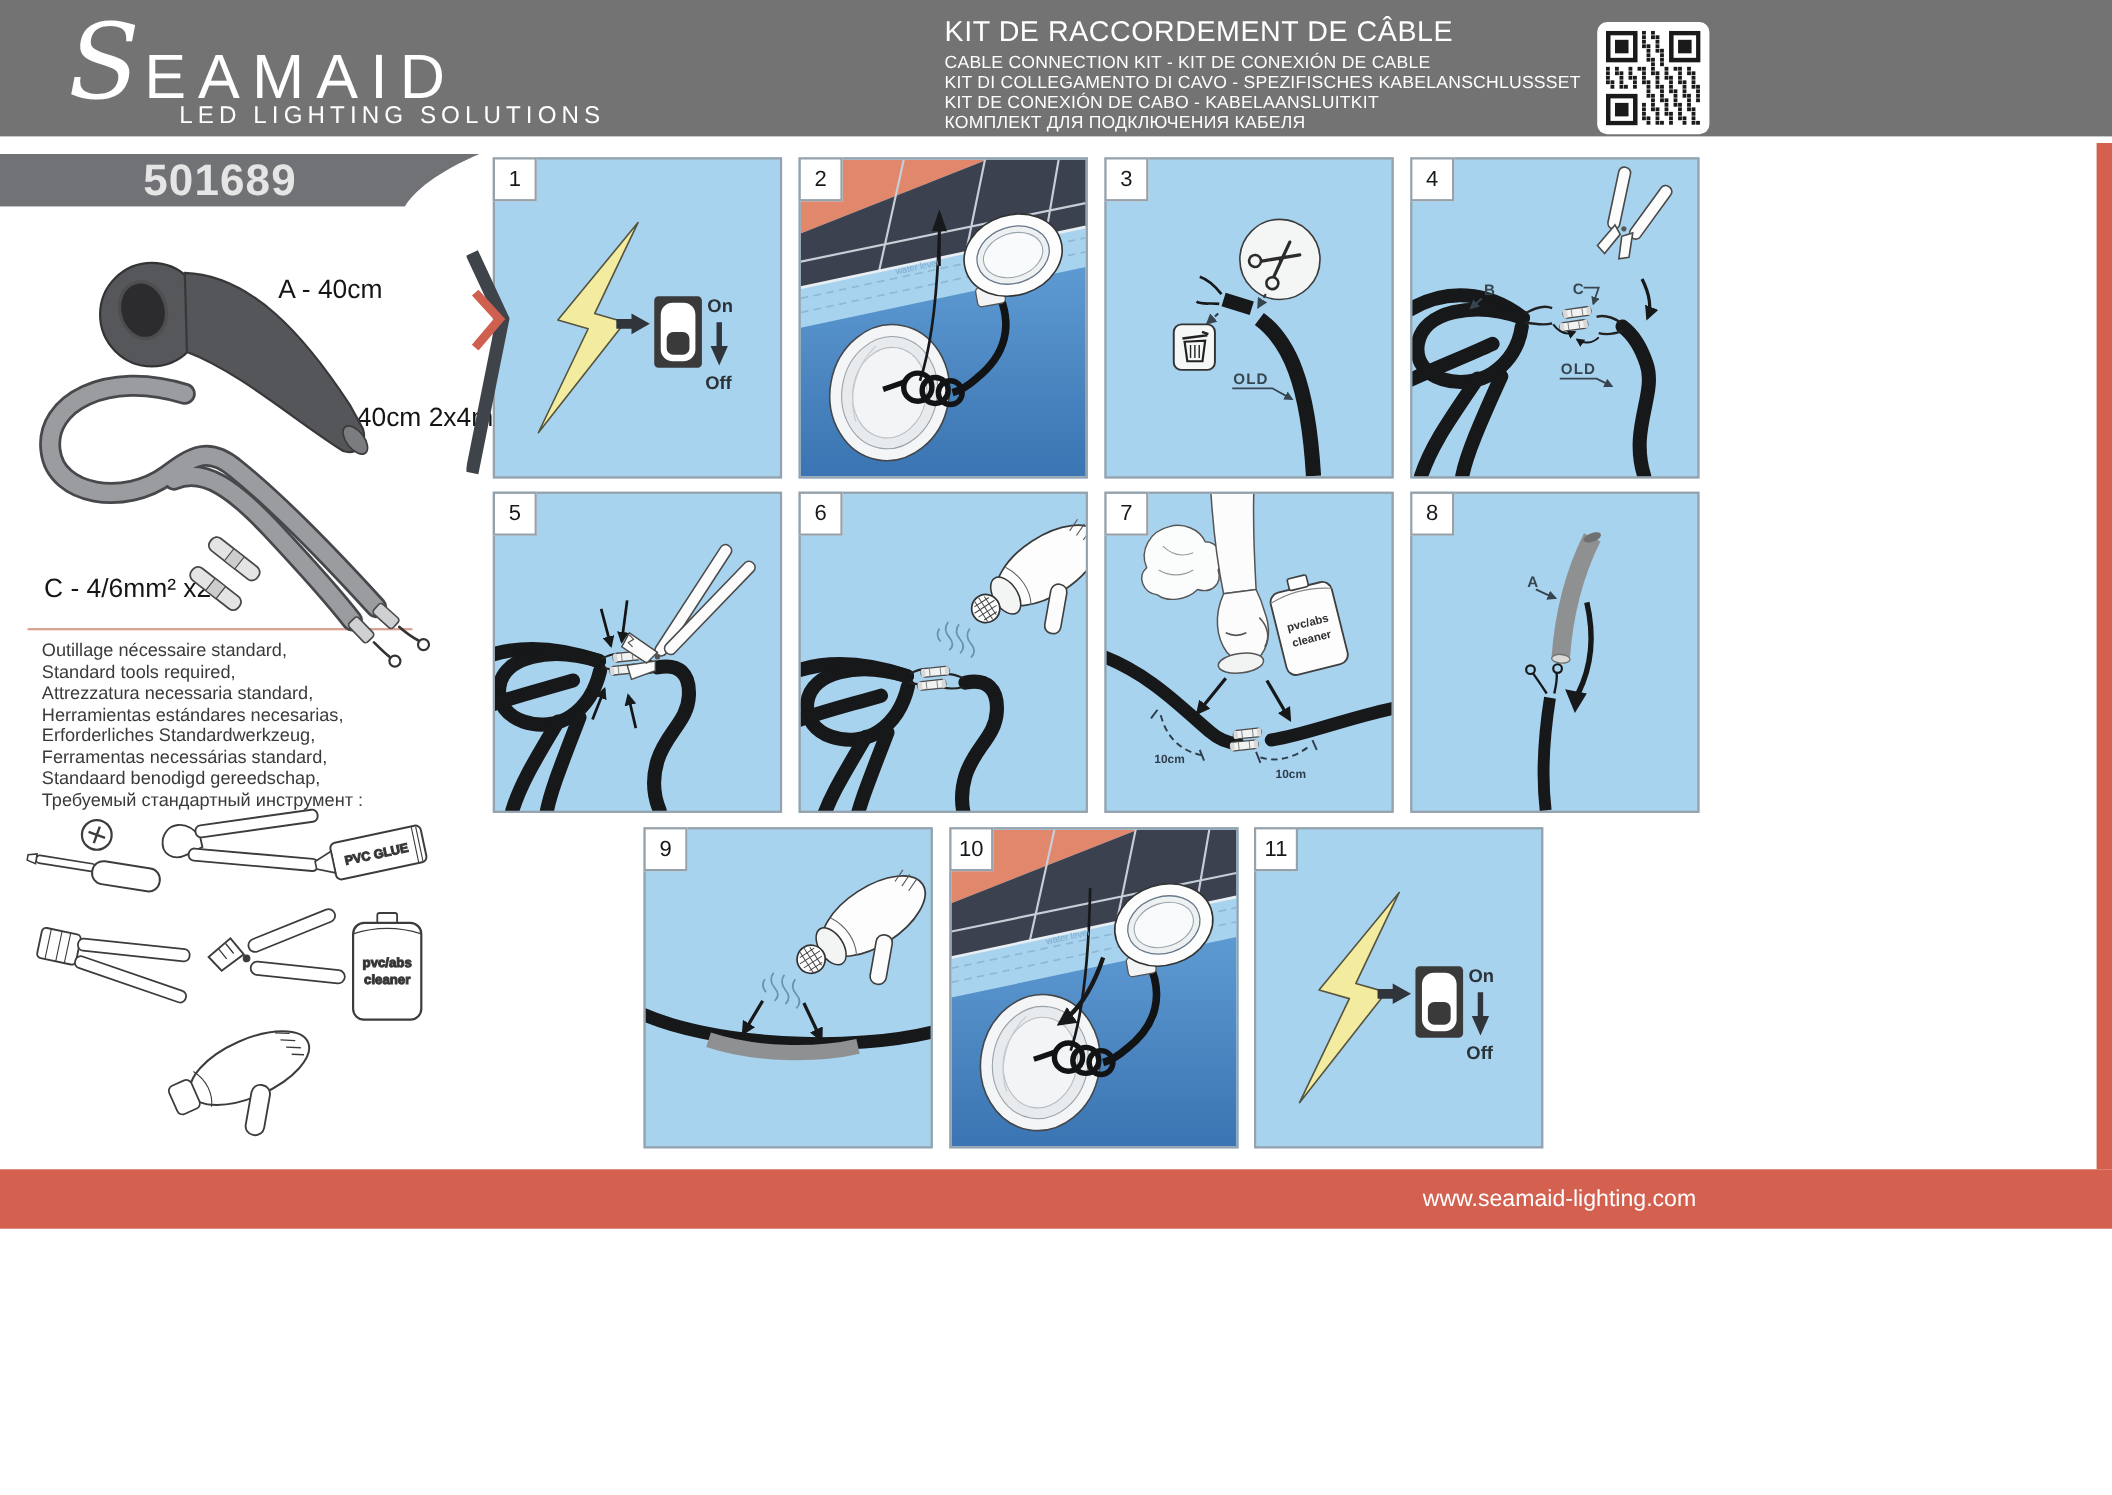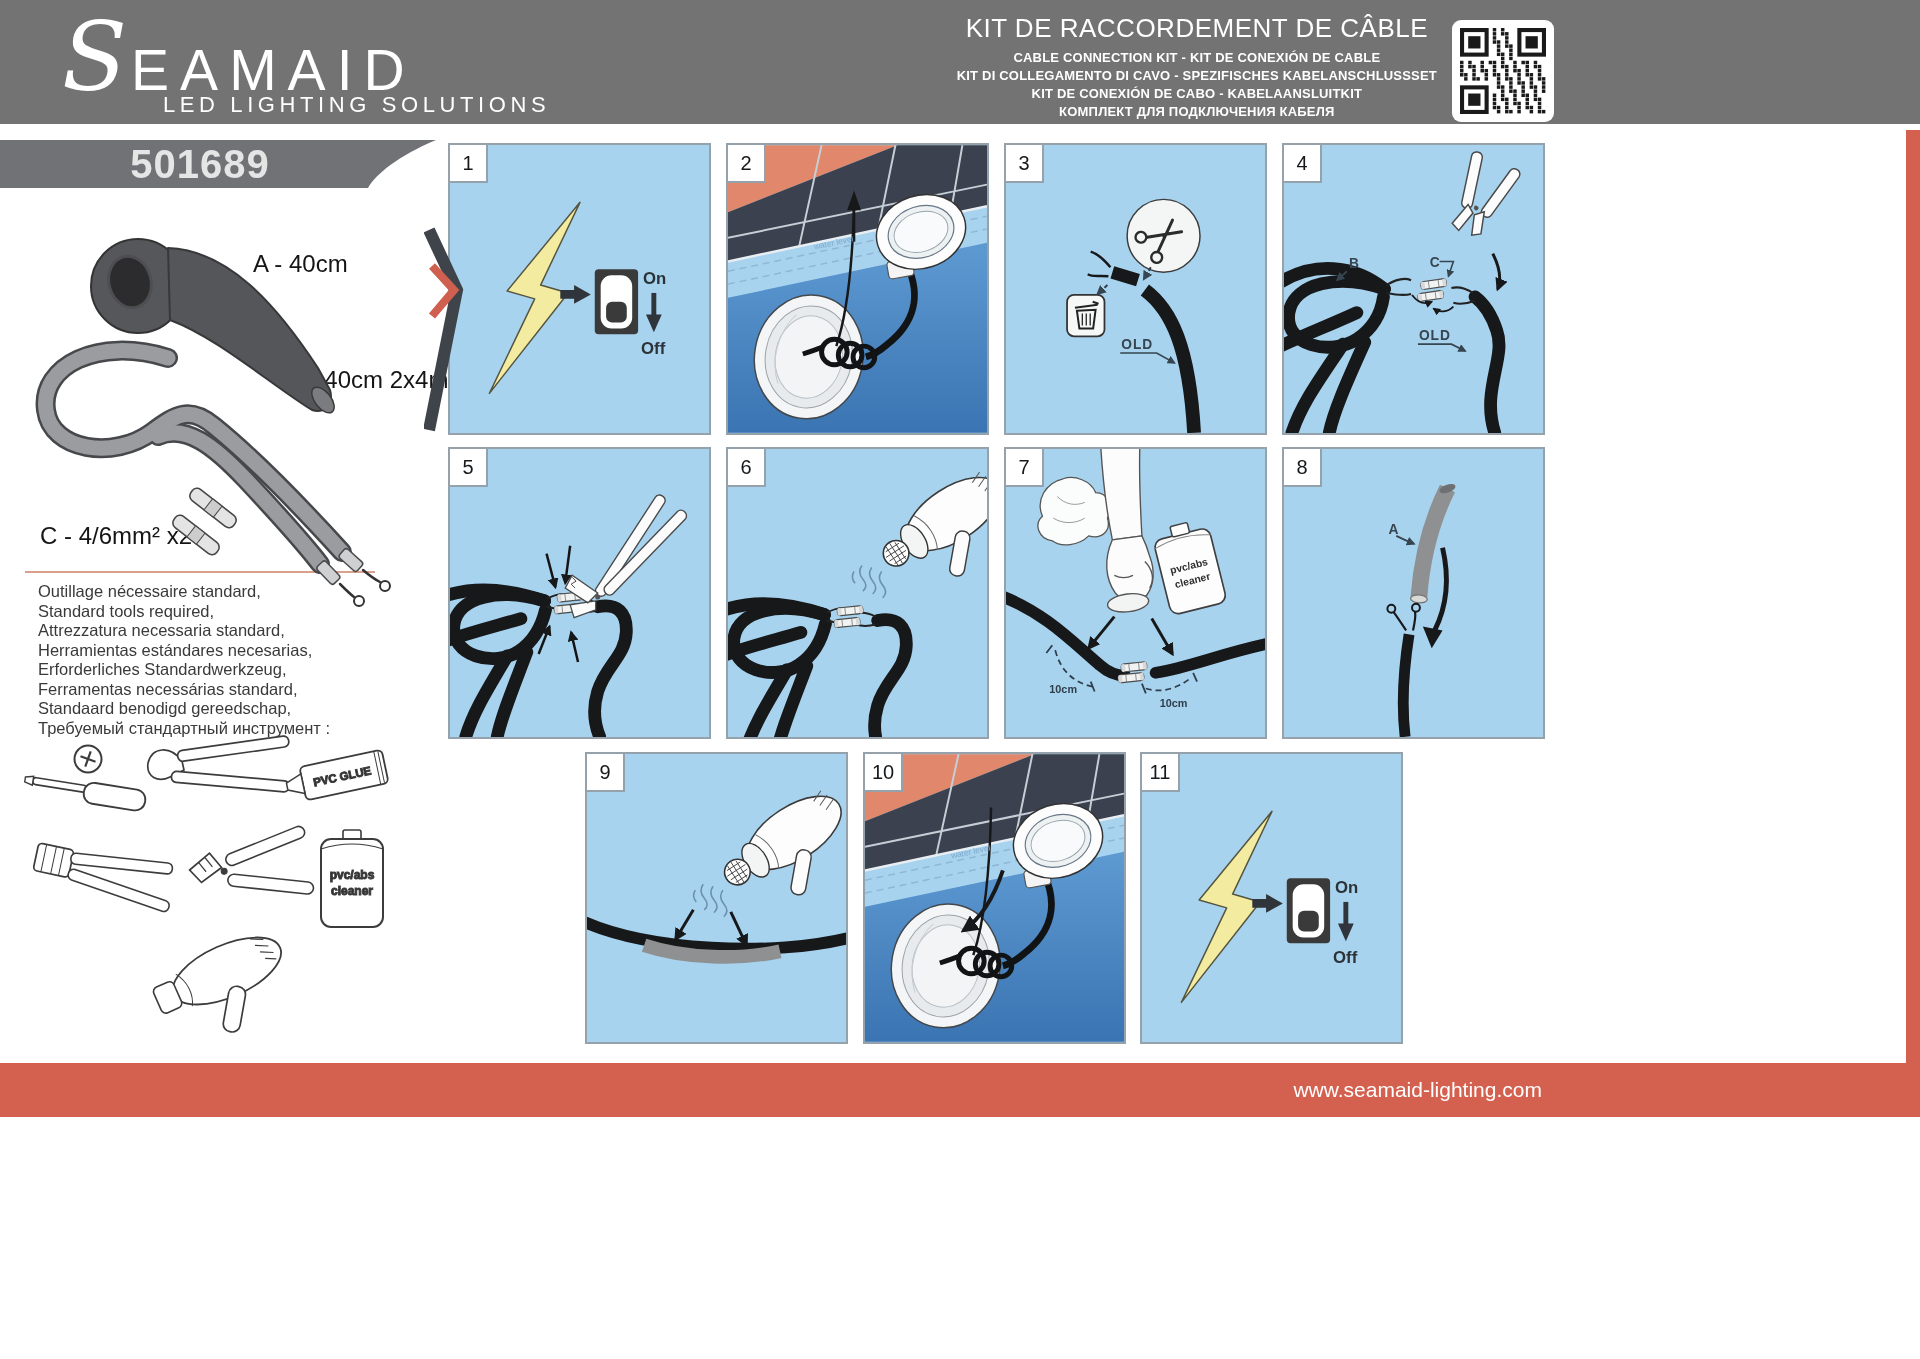--- a/index.html
+++ b/index.html
@@ -4,23 +4,23 @@
 <style>
   html,body{margin:0;padding:0;background:#fff}
   .page{position:relative;width:1920px;height:1359px;background:#fff;overflow:hidden;
         font-family:"Liberation Sans",sans-serif}
   
   .topbar{position:absolute;left:0;top:0;width:1920px;height:124px;background:#737373}
   .logo{position:absolute;left:62px;top:8px;color:#fff}
   .logo-name{font-size:57px;letter-spacing:11px;font-weight:400;line-height:1.05}
   .logo-name::first-letter{font-family:"DejaVu Serif",serif;font-style:italic;font-size:95px;letter-spacing:4px}
   .logo-tagline{display:block;margin:-16px 0 0 101px;font-size:22px;letter-spacing:4.6px;font-weight:400}
-  .titles{position:absolute;top:13px;right:483px;text-align:center;color:#fff}
+  .titles{position:absolute;top:13px;right:483px;text-align:left;color:#fff}
   .title-main{font-size:26px;letter-spacing:.5px;margin-bottom:5px;font-weight:400}
-  .title-sub{font-size:13px;font-weight:700;line-height:18px;letter-spacing:.2px}
+  .title-sub{font-size:16px;font-weight:400;line-height:18px;letter-spacing:.2px}
   .qr{position:absolute;left:1452px;top:20px;width:102px;height:102px;background:#fff;border-radius:9px}
   .qr svg{position:absolute;left:8px;top:8px}
   
   .badge{position:absolute;left:0;top:140px;width:436px;height:48px;background:#717275;
          clip-path:path("M0 0 H436 C398 16 376 34 368 48 H0 Z")}
   .badge span{display:block;width:400px;text-align:center;line-height:48px;font-size:40px;font-weight:700;color:#e5e5e5;letter-spacing:1px}
   .comp-label{position:absolute;font-size:24px;color:#151515;white-space:nowrap}
   .divider{position:absolute;left:25px;top:571px;width:350px;height:2px;background:#d8a08d}
   .tools-intro{position:absolute;left:38px;top:582px;font-size:16.5px;line-height:19.5px;color:#3a3a3a}
   .tools-intro span{display:block}

